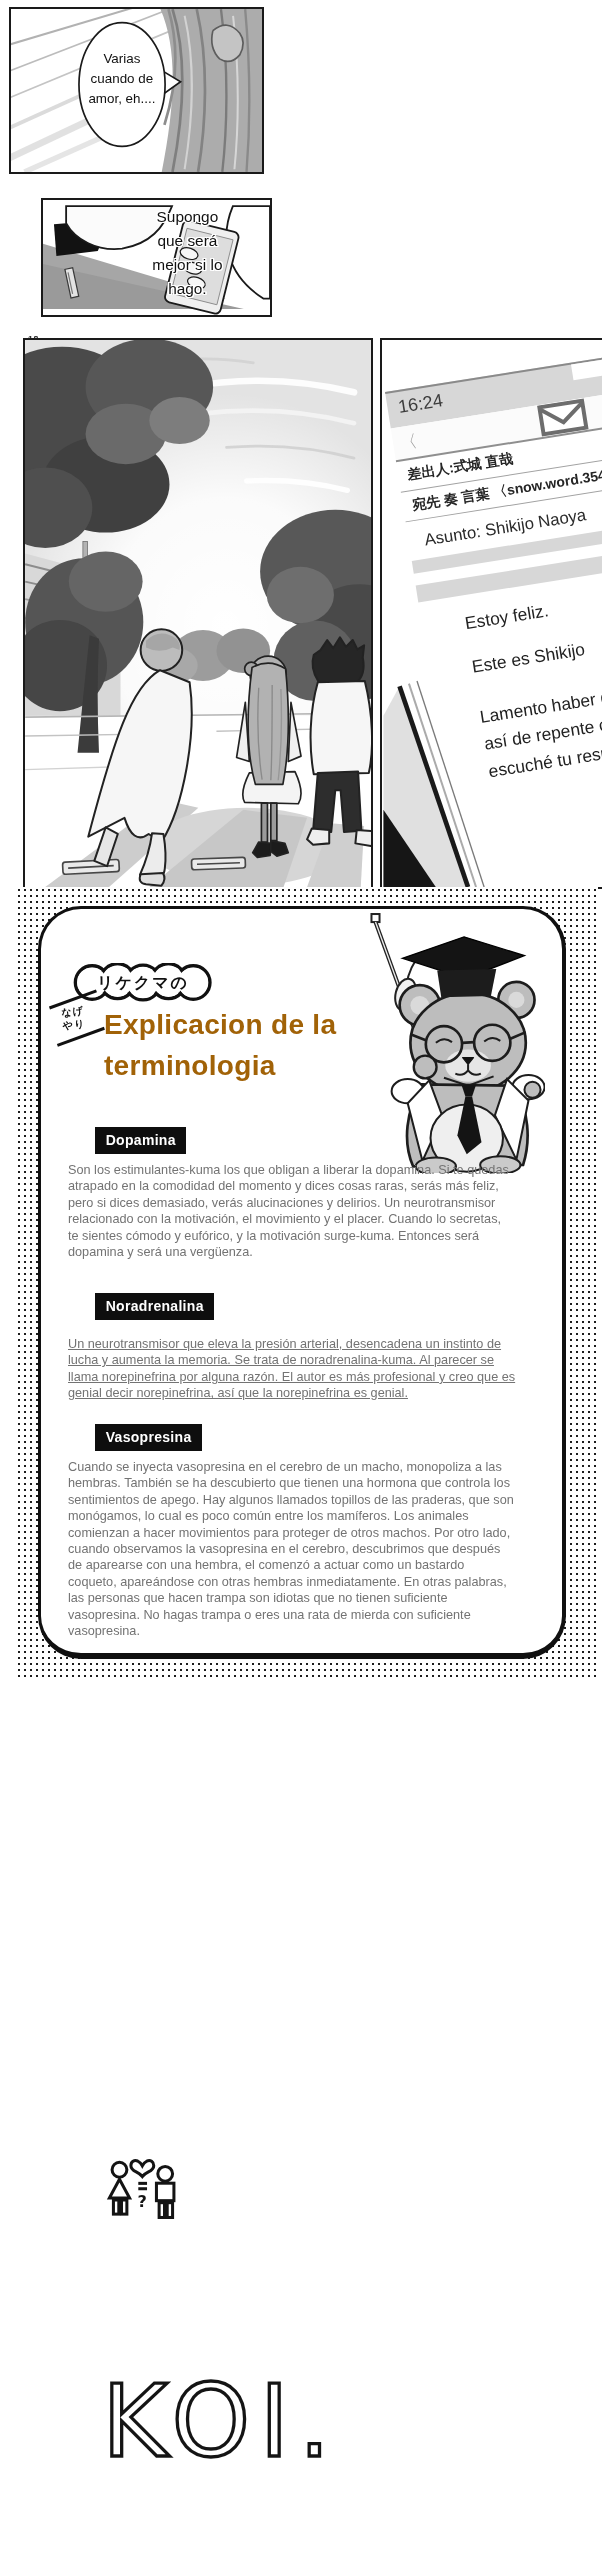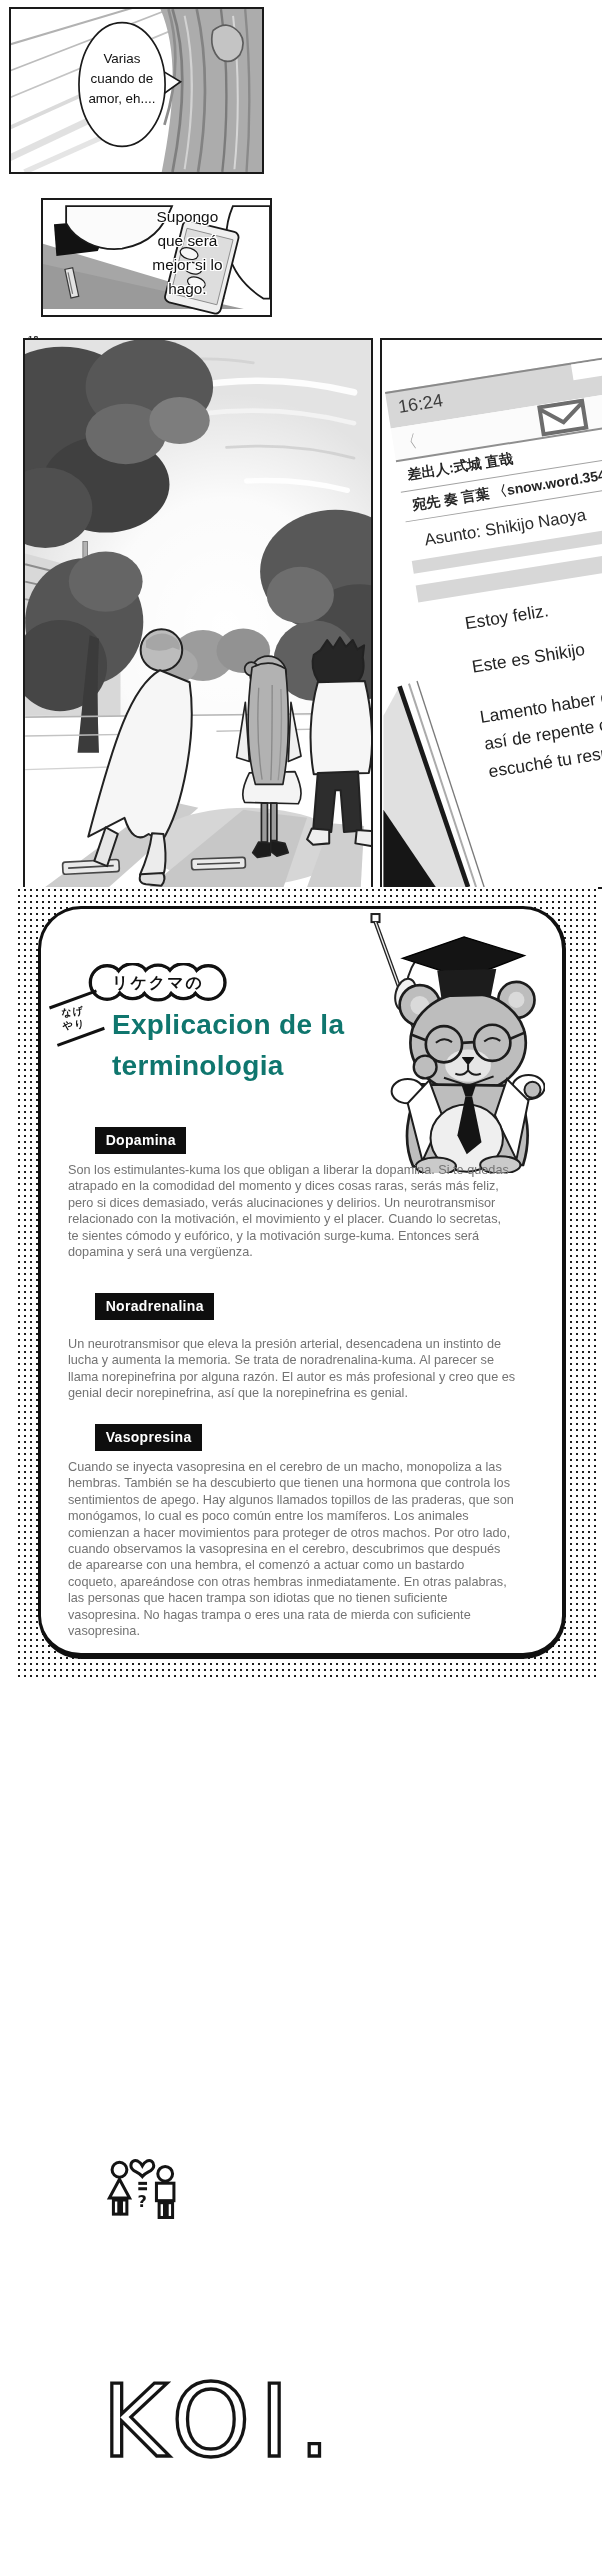--- a/index.html
+++ b/index.html
@@ -37,21 +37,21 @@
   .bezel-overlay{position:absolute;left:0;top:0;width:100%;height:100%;pointer-events:none;}
 
   
   .halftone{background-color:#fff;background-image:radial-gradient(circle,#1c1c1c 1.1px,rgba(0,0,0,0) 1.3px);background-size:6px 6px;}
   .round-card{background:#fff;border:3.3px solid #101010;border-bottom-width:6.7px;border-right-width:4.7px;border-radius:43px;}
   .kicker-text{position:absolute;left:0;top:0;width:100%;text-align:center;font-size:16px;font-weight:bold;letter-spacing:2px;color:#111;line-height:39px;}
   .nageyari{font-size:10px;font-weight:bold;line-height:12.7px;letter-spacing:1.3px;color:#111;transform:rotate(-6deg);text-align:center;}
   .nageyari::before,.nageyari::after{content:"";position:absolute;left:-4px;width:50px;height:3.3px;background:#111;transform:rotate(-14deg);}
   .nageyari::before{top:-8px;}
   .nageyari::after{bottom:-8px;left:0;}
-  .glossary-title{font-size:28px;font-weight:bold;color:#0f766e;letter-spacing:0.3px;margin-left:8px;}
+  .glossary-title{font-size:28px;font-weight:bold;color:#a16207;letter-spacing:0.3px;}
   .term-box{display:inline-block;background:#0e0e0e;color:#fff;font-size:14px;font-weight:bold;padding:5.4px 10.7px 6px 10.7px;letter-spacing:0.3px;}
   .term-text{font-size:12.7px;line-height:16.4px;color:#737373;text-align:left;}
 
   
   .logo-big{font-family:"DejaVu Sans",sans-serif;font-size:100px;line-height:100px;font-weight:400;
     letter-spacing:9.4px;color:#ffffff;-webkit-text-stroke:3.3px #141414;}
   .logo-sub{font-size:9.4px;font-weight:bold;letter-spacing:1.7px;line-height:18px;color:#111;white-space:pre-line;}
 </style>
 </head>
 <body>
@@ -259,21 +259,21 @@
       <line x1="24" y1="516" x2="126" y2="815" stroke="#1a1a1a" stroke-width="7"></line>
       <line x1="38" y1="512" x2="138" y2="815" stroke="#ababab" stroke-width="3"></line>
       <line x1="50" y1="508" x2="150" y2="815" stroke="#7a7a7a" stroke-width="2"></line>
       <polygon points="0,700 78,815 0,815" fill="#161616"></polygon>
     </svg>
   </div>
 
   <div class="abs halftone" style="left:16px;top:887px;width:582px;height:794px;"></div>
   <div class="abs round-card" style="left:38px;top:906px;width:528px;height:753px;"></div>
 
-  <div class="abs" style="left:87px;top:963px;width:142px;height:39px;">
+  <div class="abs" style="left:72px;top:963px;width:142px;height:39px;">
     <svg viewBox="0 0 212 58" style="position:absolute;left:0;top:0;width:100%;height:100%;">
       <g stroke="#111" stroke-width="5" fill="#fff">
         <circle cx="30" cy="29" r="25"></circle>
           <circle cx="68" cy="27" r="26"></circle>
           <circle cx="106" cy="29" r="26"></circle>
           <circle cx="144" cy="27" r="26"></circle>
           <circle cx="181" cy="29" r="25"></circle>
       </g>
       <g fill="#fff">
         <circle cx="30" cy="29" r="22"></circle>
@@ -335,21 +335,21 @@
       <circle cx="92" cy="234" r="17" fill="#bdbdbd" stroke="#1d1d1d" stroke-width="3.5"></circle>
       <ellipse cx="108" cy="382" rx="30" ry="13" fill="#cacaca" stroke="#1d1d1d" stroke-width="3"></ellipse>
       <ellipse cx="204" cy="380" rx="30" ry="13" fill="#cacaca" stroke="#1d1d1d" stroke-width="3"></ellipse>
     </svg>
   </div>
 
   <div class="abs term-box" style="left:95px;top:1127px;">Dopamina</div>
   <div class="abs term-text" style="left:68px;top:1162px;width:443px;">Son los estimulantes-kuma los que obligan a liberar la dopamina. Si te quedas atrapado en la comodidad del momento y dices cosas raras, serás más feliz, pero si dices demasiado, verás alucinaciones y delirios. Un neurotransmisor relacionado con la motivación, el movimiento y el placer. Cuando lo secretas, te sientes cómodo y eufórico, y la motivación surge-kuma. Entonces será dopamina y será una vergüenza.</div>
 
   <div class="abs term-box" style="left:95px;top:1293px;">Noradrenalina</div>
-  <div class="abs term-text" style="left:68px;top:1336px;width:455px;">Un neurotransmisor que eleva la presión arterial, desencadena un instinto de lucha y aumenta la memoria. Se trata de noradrenalina-kuma. Al parecer se llama norepinefrina por alguna razón. El autor es más profesional y creo que es genial decir norepinefrina, así que la norepinefrina es genial.</div>
+  <div class="abs term-text" style="left:68px;top:1336px;width:455px;text-decoration:underline;">Un neurotransmisor que eleva la presión arterial, desencadena un instinto de lucha y aumenta la memoria. Se trata de noradrenalina-kuma. Al parecer se llama norepinefrina por alguna razón. El autor es más profesional y creo que es genial decir norepinefrina, así que la norepinefrina es genial.</div>
 
   <div class="abs term-box" style="left:95px;top:1424px;">Vasopresina</div>
   <div class="abs term-text" style="left:68px;top:1459px;width:447px;">Cuando se inyecta vasopresina en el cerebro de un macho, monopoliza a las hembras. También se ha descubierto que tienen una hormona que controla los sentimientos de apego. Hay algunos llamados topillos de las praderas, que son monógamos, lo cual es poco común entre los mamíferos. Los animales comienzan a hacer movimientos para proteger de otros machos. Por otro lado, cuando observamos la vasopresina en el cerebro, descubrimos que después de aparearse con una hembra, el comenzó a actuar como un bastardo coqueto, apareándose con otras hembras inmediatamente. En otras palabras, las personas que hacen trampa son idiotas que no tienen suficiente vasopresina. No hagas trampa o eres una rata de mierda con suficiente vasopresina.</div>
 
   <div class="abs" style="left:104px;top:2159px;width:78px;height:82px;">
     <svg viewBox="0 0 116 122" style="width:100%;height:100%;">
       <g fill="#ffffff" stroke="#141414" stroke-width="4.5" stroke-linejoin="miter">
         <g>
           <circle cx="23" cy="16" r="11"></circle>
           <polygon points="23,30 8,58 38,58"></polygon>

